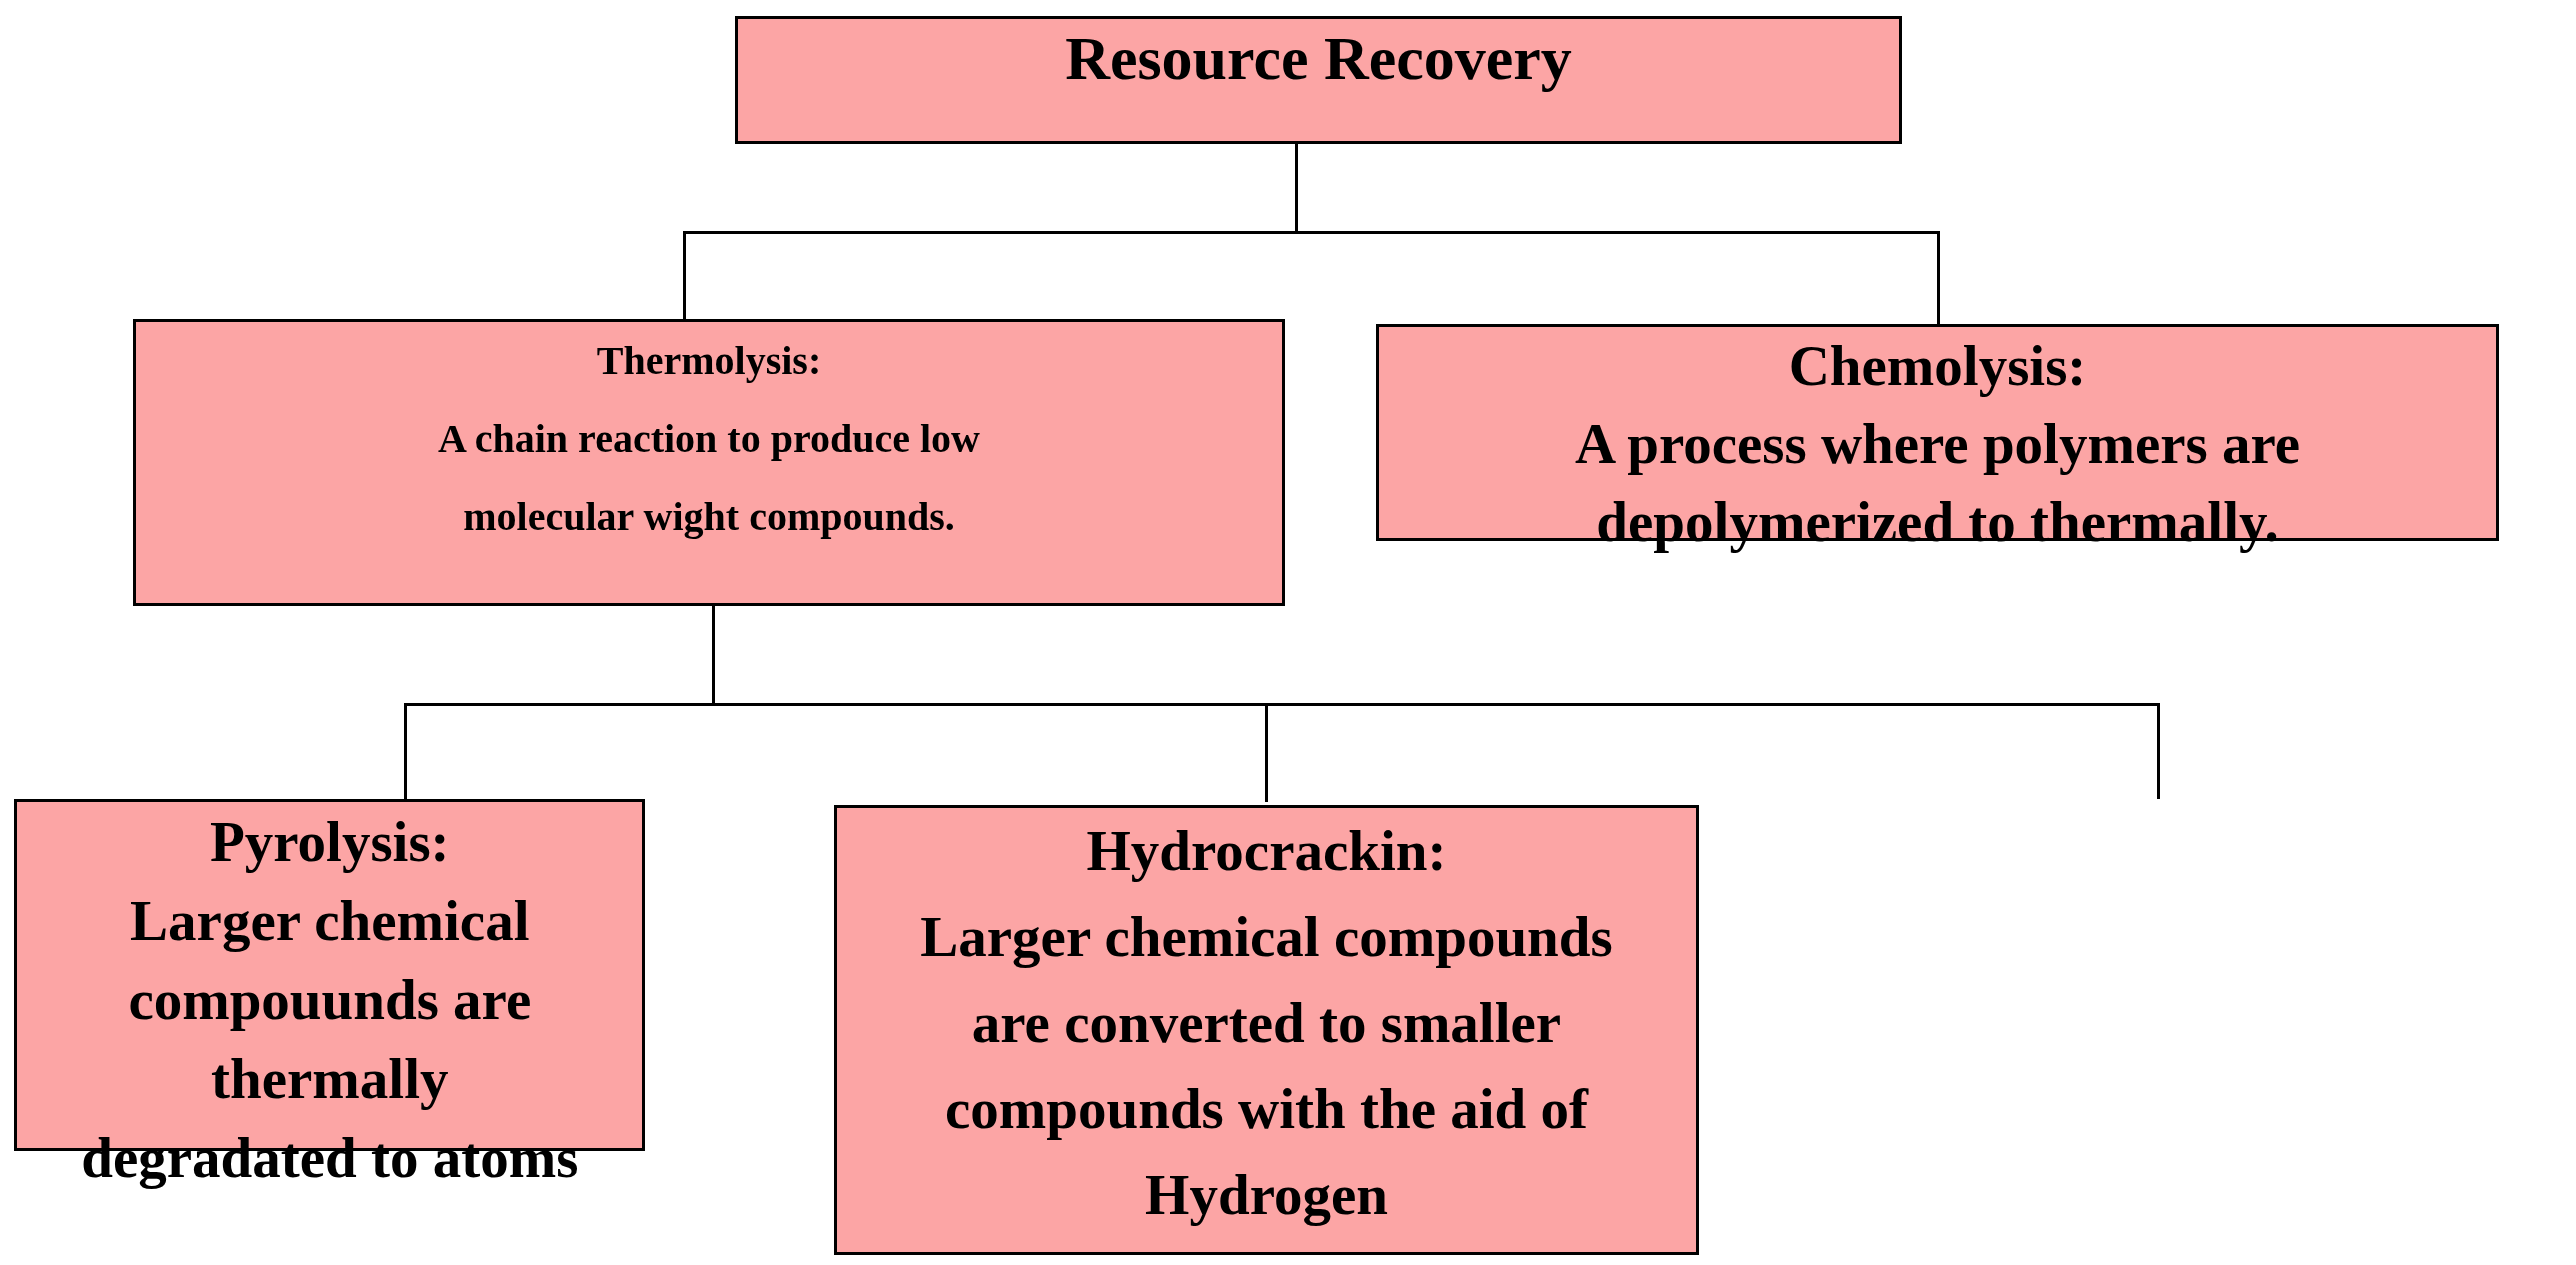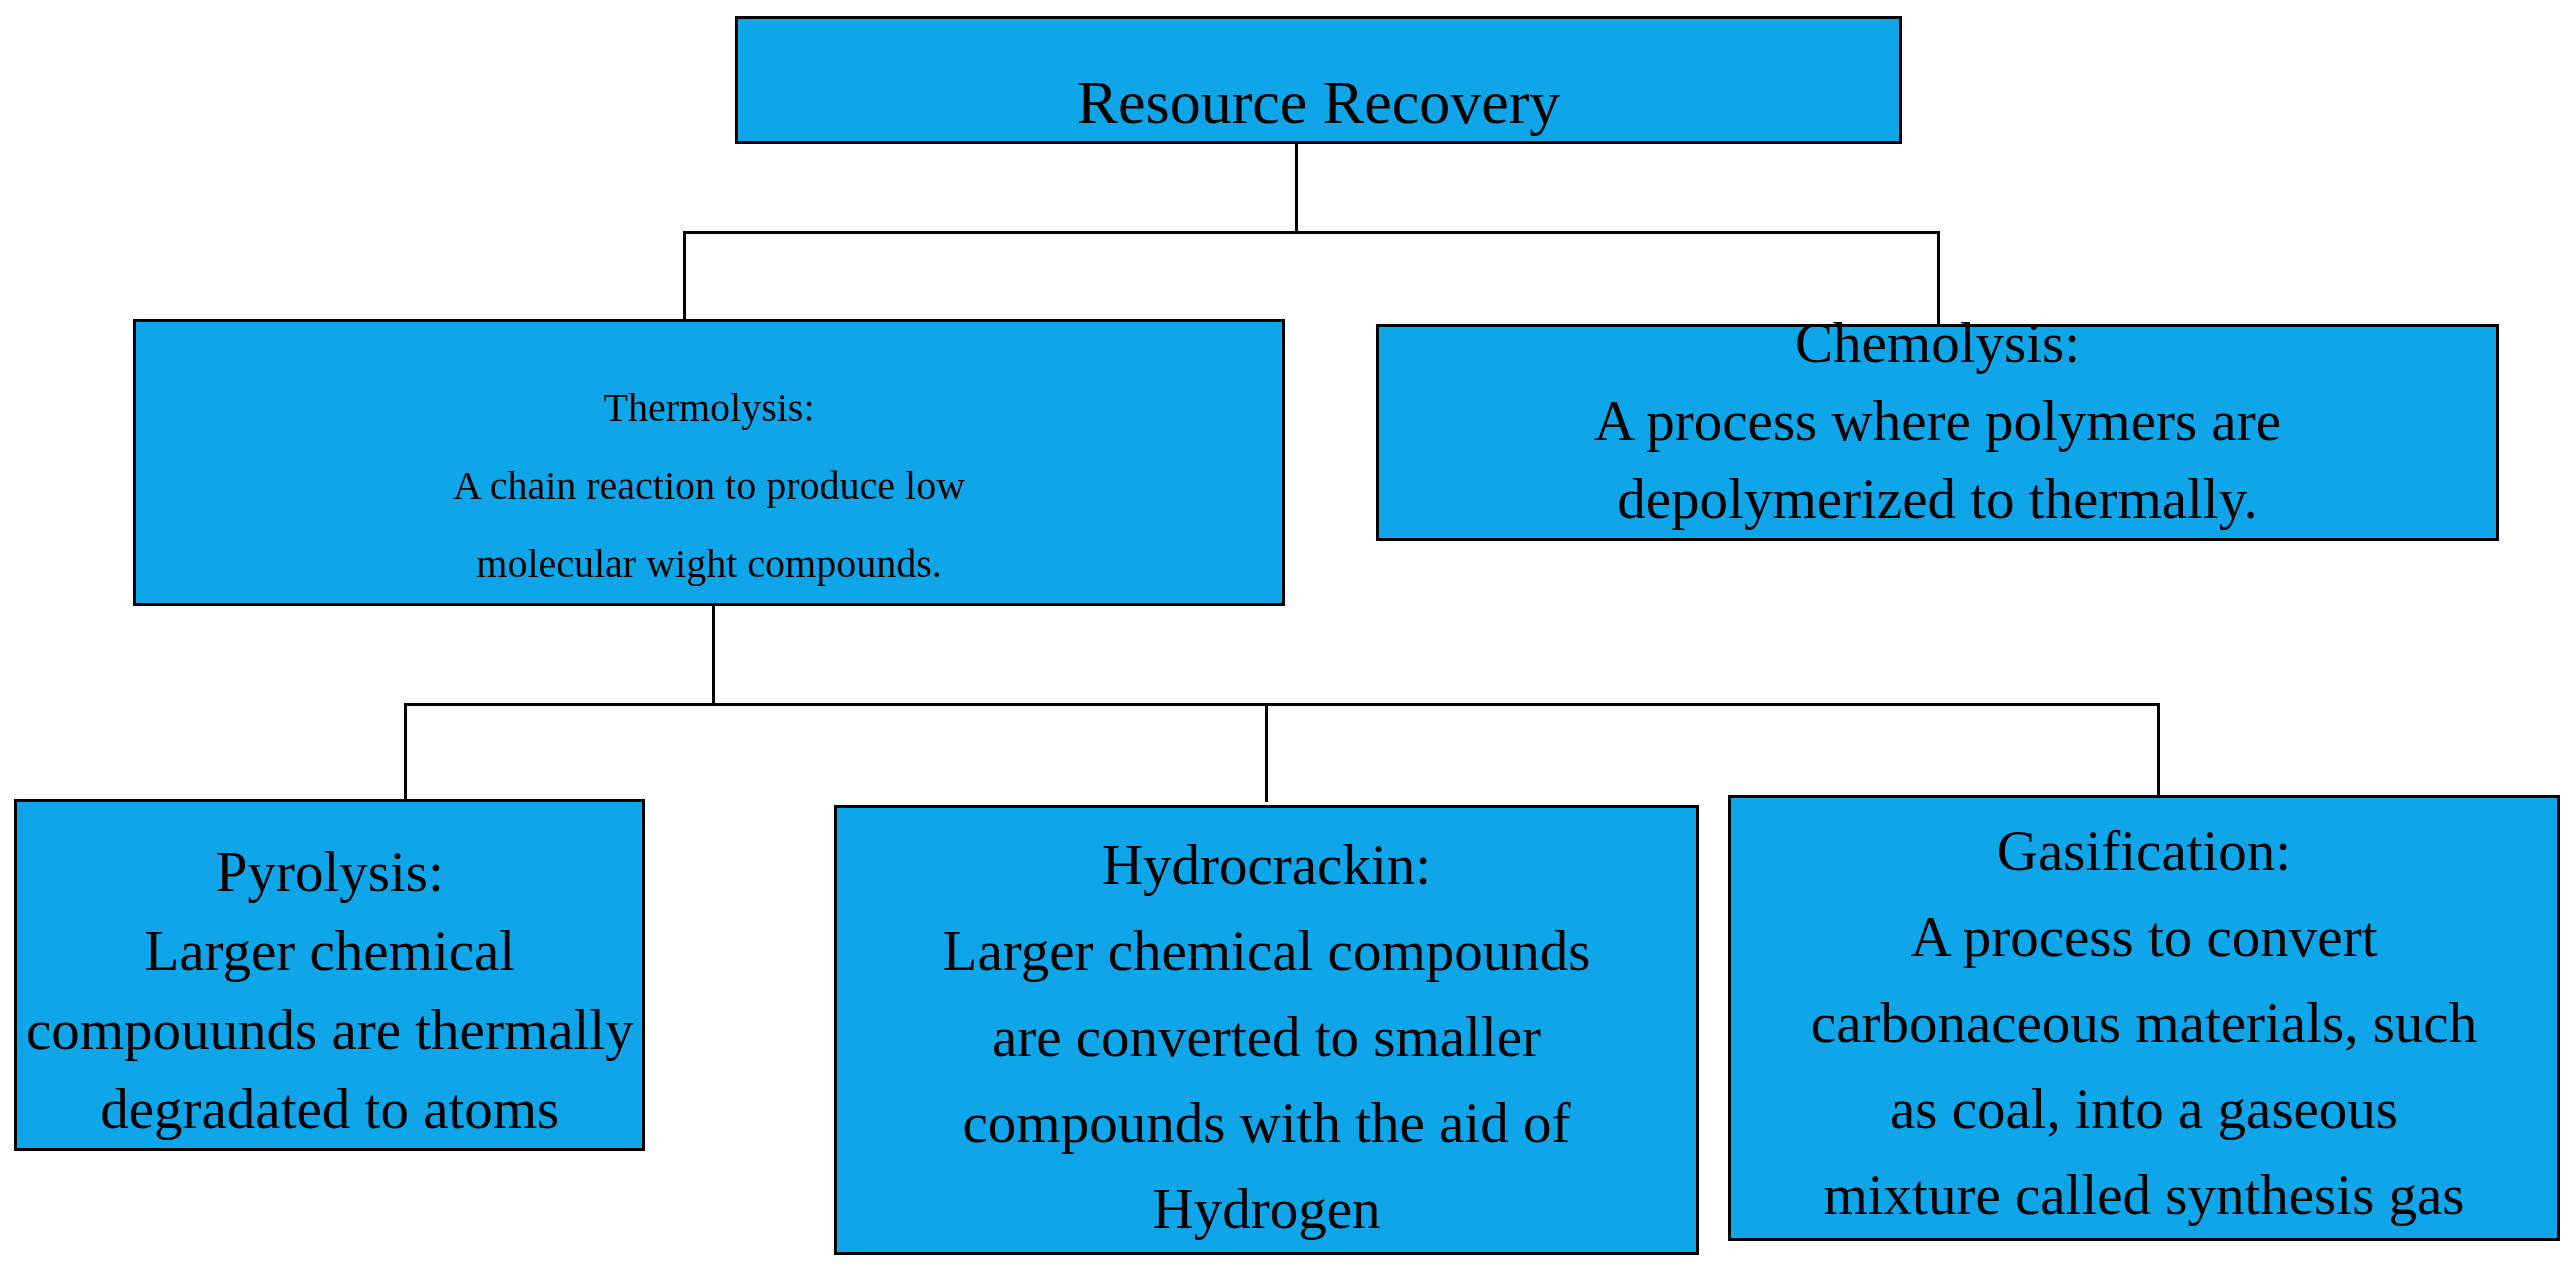--- a/index.html
+++ b/index.html
@@ -14,27 +14,28 @@
     position: absolute;
     left: 0; top: 0;
     width: 2576px;
     height: 1265px;
     font-family: "Liberation Serif", "DejaVu Serif", serif;
     color: #000000;
   }
   .node {
     position: absolute;
     box-sizing: border-box;
-    background: #0ea5e9;
+    background: #fca5a5;
     border: 3.9px solid #000000;
     display: flex;
     flex-direction: column;
-    justify-content: flex-end;
+    justify-content: flex-start;
     align-items: center;
     text-align: center;
+    font-weight: bold;
   }
   .node .txt {
     white-space: pre-line;
     width: 100%;
   }
   .node-root {
     left: 735px; top: 16px; width: 1167px; height: 128px;
     font-size: 62px; line-height: 78px;
   }
   .node-thermolysis {
@@ -110,22 +111,15 @@
   </div>
 
   <div class="node node-hydrocracking">
     <div class="txt">Hydrocrackin:</div>
     <div class="txt">Larger chemical compounds
 are converted to smaller
 compounds with the aid of
 Hydrogen</div>
   </div>
 
-  <div class="node node-gasification">
-    <div class="txt">Gasification:</div>
-    <div class="txt">A process to convert
-carbonaceous materials, such
-as coal, into a gaseous
-mixture called synthesis gas</div>
-  </div>
 
 </div>
 
 
 </body></html>

